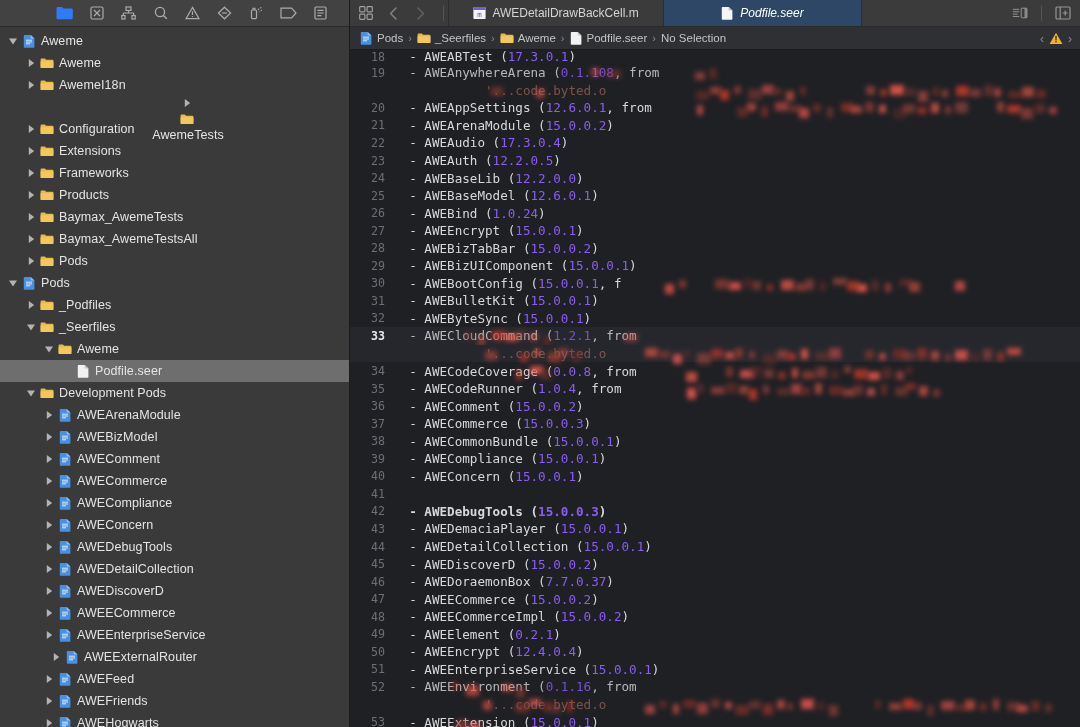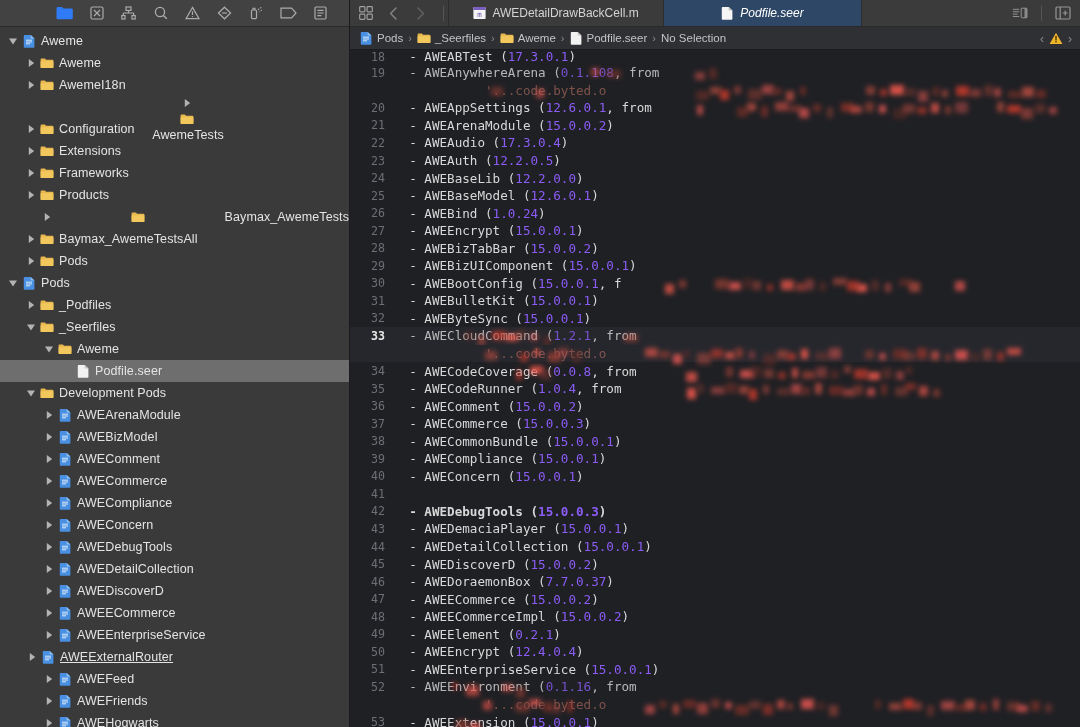--- a/index.html
+++ b/index.html
@@ -316,21 +316,21 @@
             </svg>
           </span>
           <span class="ic">
             <svg width="14" height="12" viewBox="0 0 14 12">
               <path d="M0.6 2.4a.9.9 0 01.9-.9h3.4l1.2 1.3h6.4a.9.9 0 01.9.9v6.4a.9.9 0 01-.9.9H1.5a.9.9 0 01-.9-.9z" fill="#e8b84f"></path>
               <path d="M0.6 4.2h12.8v6a.9.9 0 01-.9.9H1.5a.9.9 0 01-.9-.9z" fill="#f2c75c"></path>
             </svg>
           </span>
           <span class="lbl">Products</span>
         </div>
-        <div class="row" style="padding-left: 40px; justify-content: space-between;">
+        <div class="row" style="padding-left: 24px;">
           <span class="tri">
             <svg width="10" height="10" viewBox="0 0 10 10">
               <path d="M2.8 1l5.4 4-5.4 4z" fill="#b3b3b3"></path>
             </svg>
           </span>
           <span class="ic">
             <svg width="14" height="12" viewBox="0 0 14 12">
               <path d="M0.6 2.4a.9.9 0 01.9-.9h3.4l1.2 1.3h6.4a.9.9 0 01.9.9v6.4a.9.9 0 01-.9.9H1.5a.9.9 0 01-.9-.9z" fill="#e8b84f"></path>
               <path d="M0.6 4.2h12.8v6a.9.9 0 01-.9.9H1.5a.9.9 0 01-.9-.9z" fill="#f2c75c"></path>
             </svg>
@@ -608,21 +608,21 @@
           </span>
           <span class="ic">
             <svg width="13" height="14" viewBox="0 0 13 14">
               <path d="M1.6 1h6.1l3.7 3.4V13a.8.8 0 01-.8.8H1.6A.8.8 0 01.8 13V1.8A.8.8 0 011.6 1z" fill="#4a90e2"></path>
               <path d="M7.7 1l3.7 3.4H8.4a.7.7 0 01-.7-.7z" fill="#8dc0f0"></path>
               <path d="M3 6.2h6M3 8h6M3 9.8h4" stroke="#e8f2fc" stroke-width=".9"></path>
             </svg>
           </span>
           <span class="lbl">AWEEnterpriseService</span>
         </div>
-        <div class="row" style="padding-left: 25px; text-decoration: underline;">
+        <div class="row" style="padding-left: 49px;">
           <span class="tri">
             <svg width="10" height="10" viewBox="0 0 10 10">
               <path d="M2.8 1l5.4 4-5.4 4z" fill="#b3b3b3"></path>
             </svg>
           </span>
           <span class="ic">
             <svg width="13" height="14" viewBox="0 0 13 14">
               <path d="M1.6 1h6.1l3.7 3.4V13a.8.8 0 01-.8.8H1.6A.8.8 0 01.8 13V1.8A.8.8 0 011.6 1z" fill="#4a90e2"></path>
               <path d="M7.7 1l3.7 3.4H8.4a.7.7 0 01-.7-.7z" fill="#8dc0f0"></path>
               <path d="M3 6.2h6M3 8h6M3 9.8h4" stroke="#e8f2fc" stroke-width=".9"></path>

